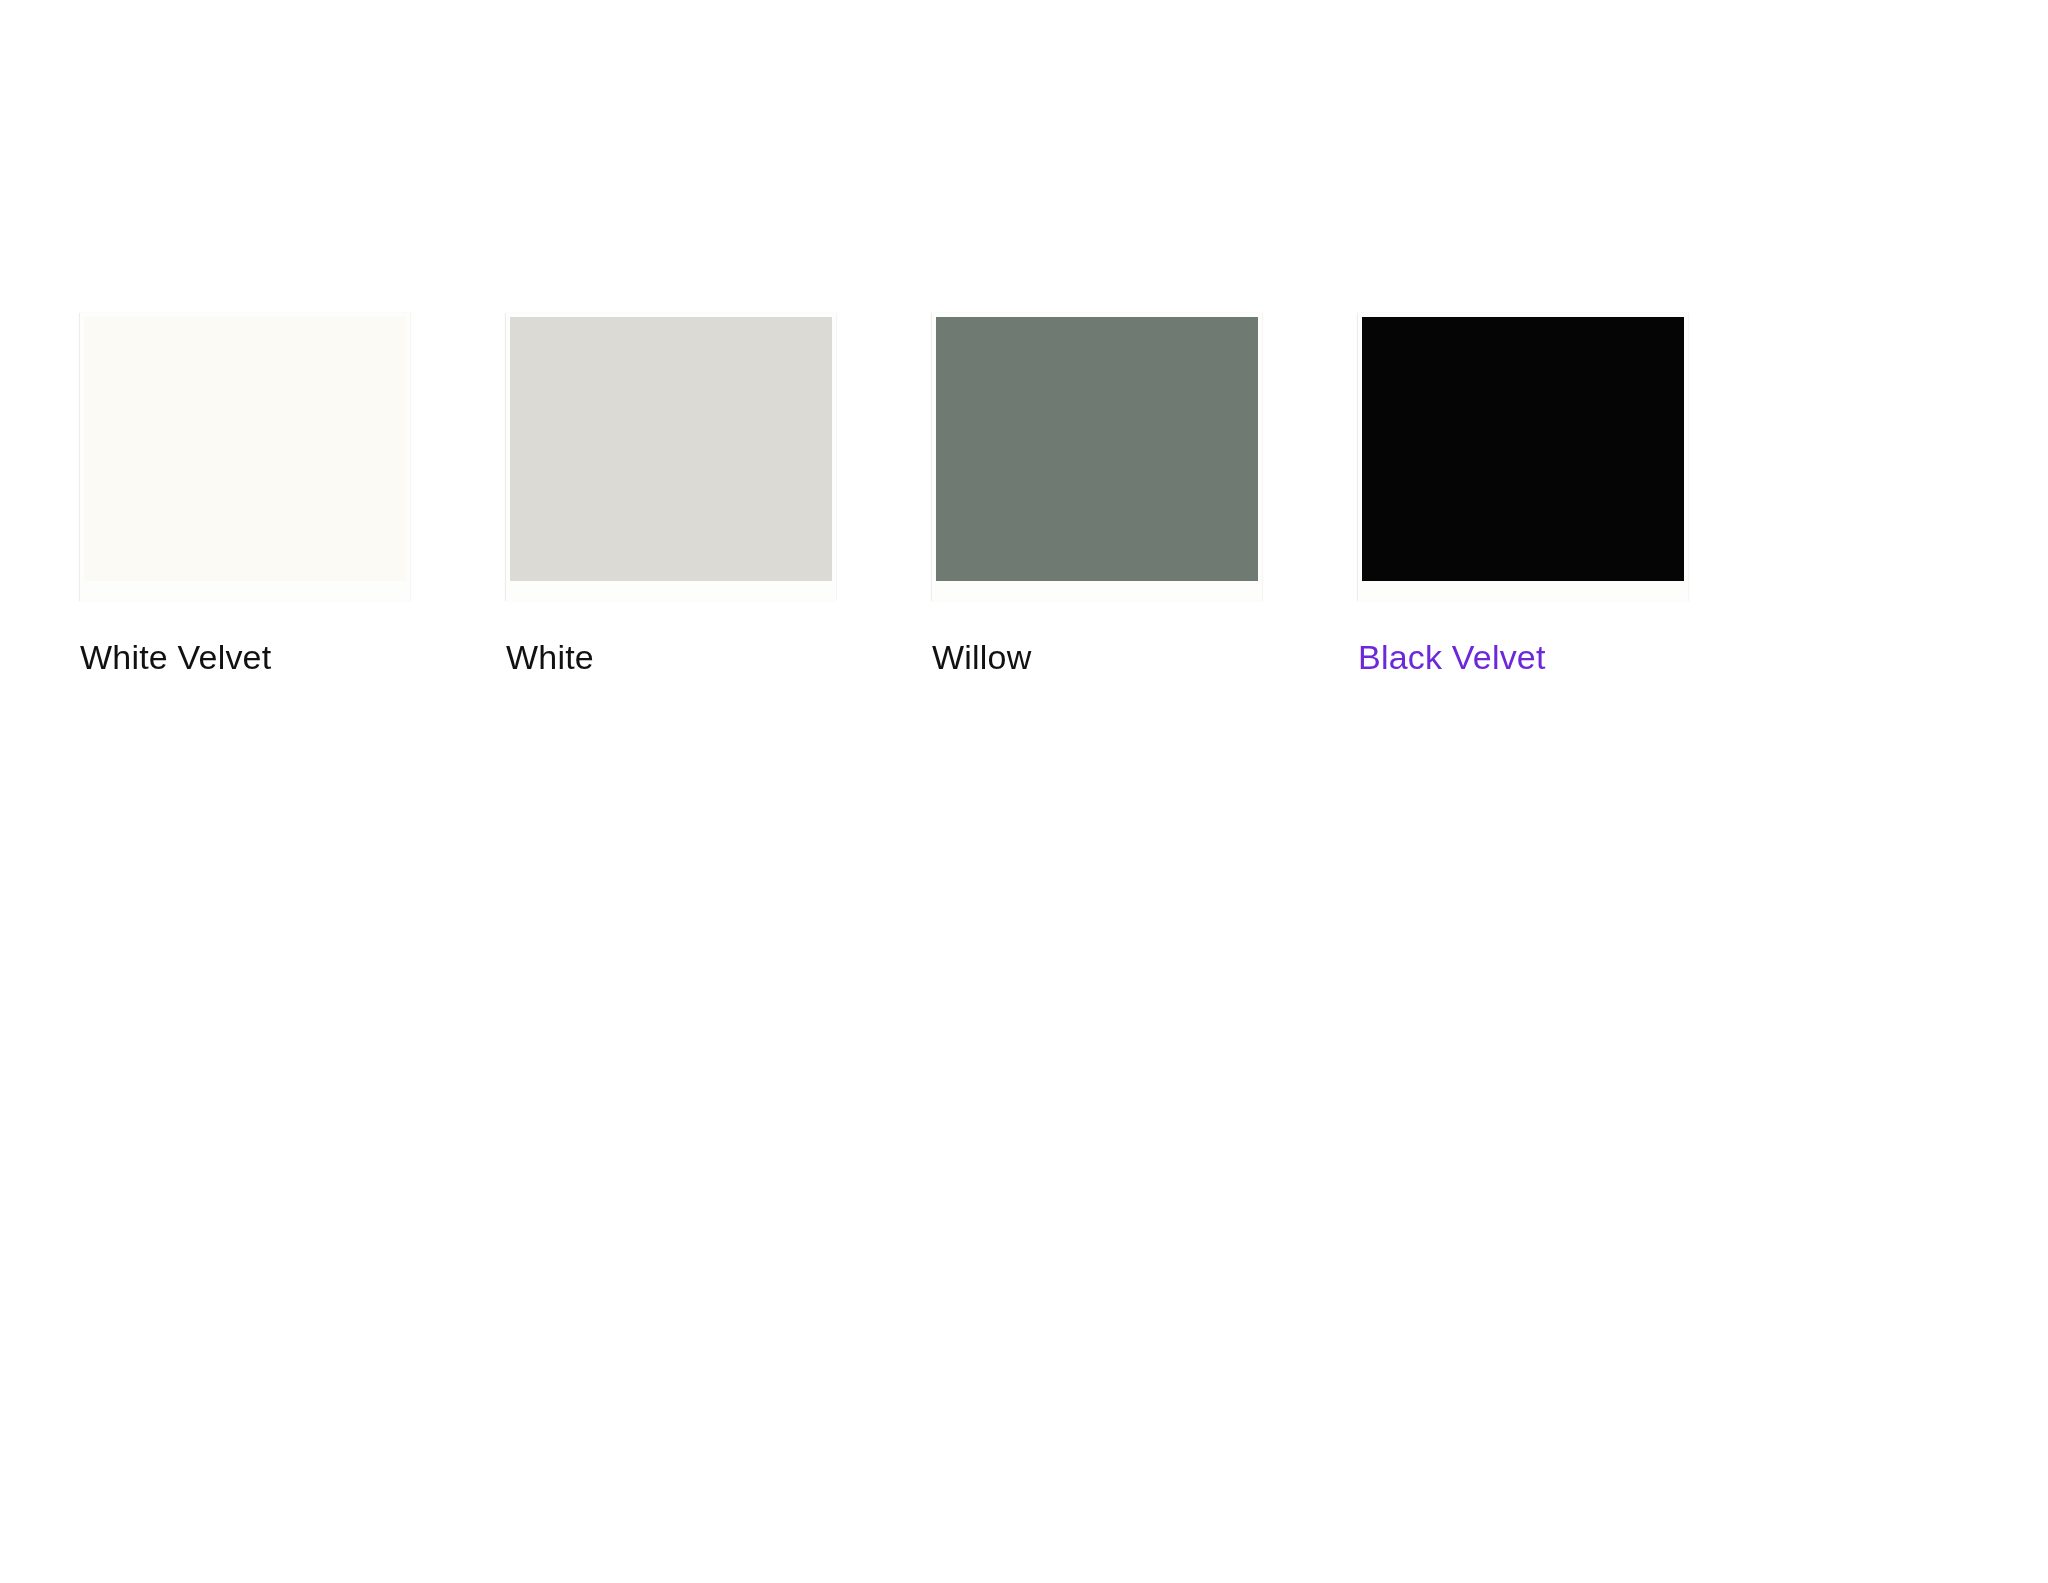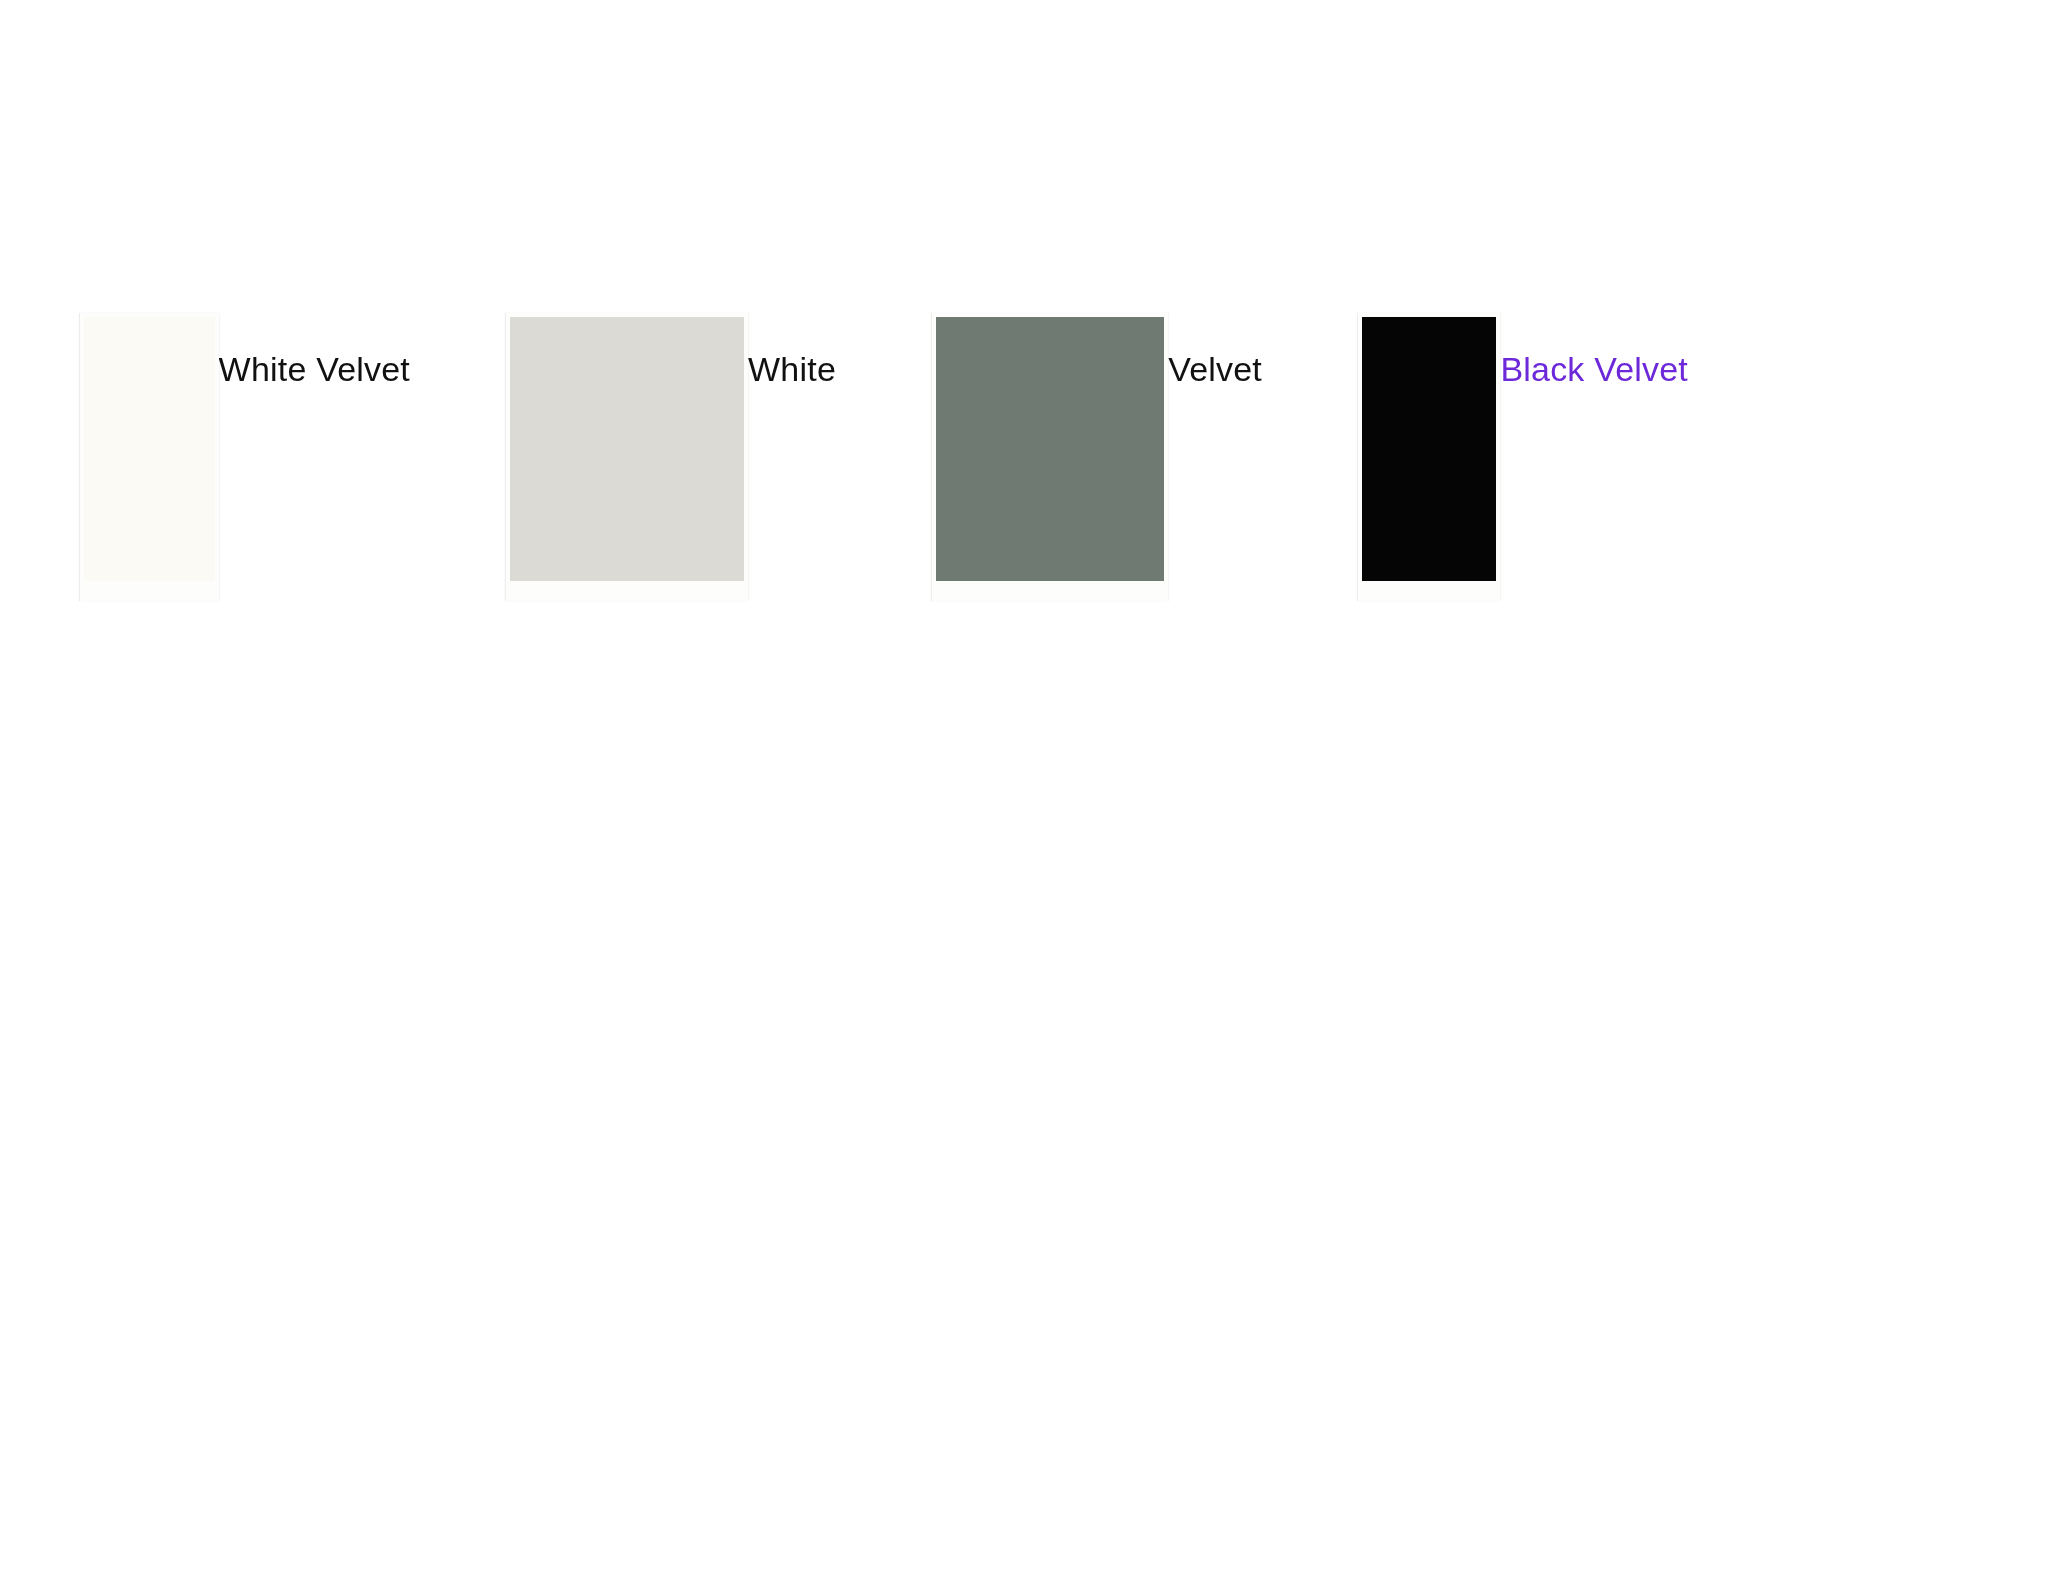--- a/index.html
+++ b/index.html
@@ -31,21 +31,21 @@
     display: flex;
     flex-direction: row;
     align-items: flex-start;
     gap: 96px;
   }
 
   .swatch-card {
     position: relative;
     width: 330px;
     display: flex;
-    flex-direction: row;
+    flex-direction: column;
     align-items: flex-start;
   }
 
   
   .swatch-paper {
     position: relative;
     width: 330px;
     height: 288px;
     background: #fdfdfb;
     padding: 4px 4px 20px 4px;
@@ -111,21 +111,21 @@
       <div class="swatch-paper" style="background: rgb(253, 253, 251);">
         <div class="swatch-color" style="background: rgb(220, 218, 212);"></div>
       </div>
       <div class="swatch-label" style="color: rgb(17, 17, 17);">White</div>
     </div>
 
     <div class="swatch-card">
       <div class="swatch-paper" style="background: rgb(253, 253, 251);">
         <div class="swatch-color" style="background: rgb(111, 122, 114);"></div>
       </div>
-      <div class="swatch-label" style="color: rgb(17, 17, 17);">Velvet</div>
+      <div class="swatch-label" style="color: rgb(17, 17, 17);">Willow</div>
     </div>
 
 
     <div class="swatch-card">
       <div class="swatch-paper" style="background: rgb(253, 253, 251);">
         <div class="swatch-color" style="background: rgb(5, 5, 5);"></div>
       </div>
       <div class="swatch-label" style="color: #6d28d9;">Black Velvet</div>
     </div>
 

